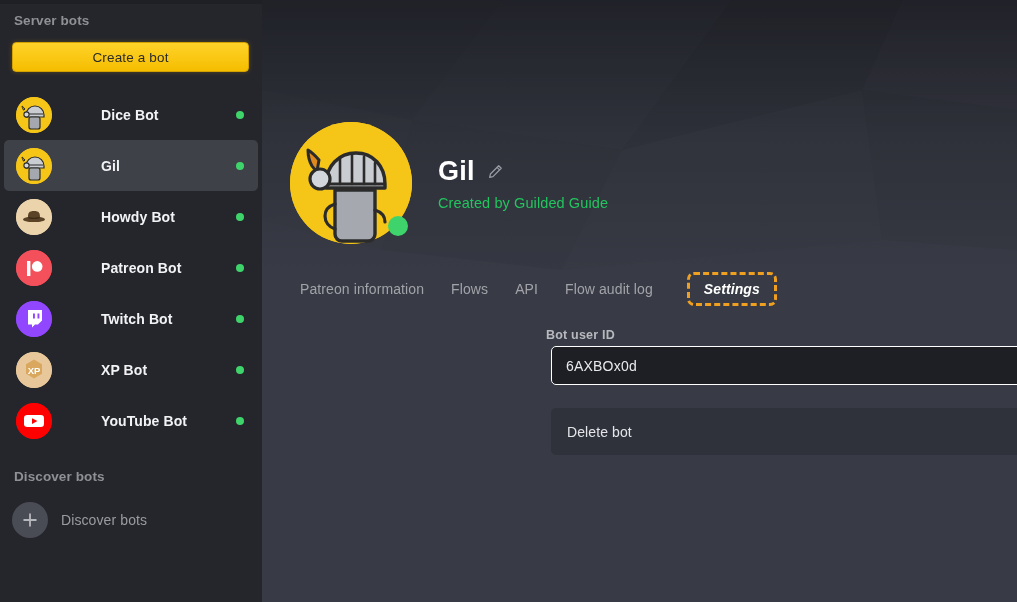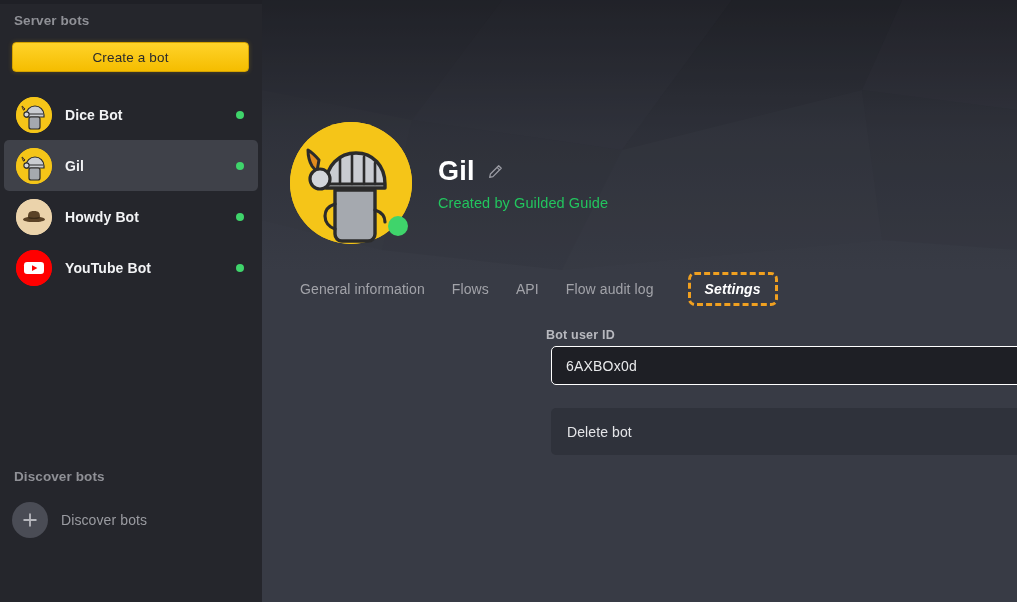--- a/index.html
+++ b/index.html
@@ -50,20 +50,21 @@
 
   .bot-list { position: absolute; left: 0; top: 89px; width: 262px; }
   .bot-row {
     position: relative;
     height: 51px;
     display: flex; align-items: center;
     padding: 0 14px 0 12px;
     cursor: pointer;
     border-radius: 5px;
     margin: 0 4px;
+    gap: 36px;
   }
   .bot-row.selected { background: #3f4149; }
   .bot-avatar {
     width: 36px; height: 36px; border-radius: 50%;
     flex: 0 0 36px;
     display: flex; align-items: center; justify-content: center;
     overflow: hidden;
     position: relative;
   }
   .bot-name {
@@ -265,22 +266,56 @@
           <svg viewBox="0 0 36 36" width="36" height="36" aria-hidden="true">
             <circle cx="18" cy="18" r="18" fill="#EBD3AB"></circle>
             <path d="M12 18c0-4 1-6 6-6s6 2 6 6c3 .4 5 1.4 5 2.4 0 1.4-4.6 2.6-11 2.6S7 21.8 7 20.4c0-1 2-2 5-2.4z" fill="#5B4327"></path>
             <path d="M12.4 18.6c3.6 1.1 7.6 1.1 11.2 0" stroke="#3b2b18" stroke-width="1.3" fill="none"></path>
           </svg>
         </div>
         <div class="bot-name">Howdy Bot</div>
         <div class="status-dot"></div>
       </div>
 
-
-
+      <div class="bot-row">
+        <div class="bot-avatar" style="background:#F4505B;">
+          <svg viewBox="0 0 36 36" width="36" height="36" aria-hidden="true">
+            <circle cx="18" cy="18" r="18" fill="#F4505B"></circle>
+            <rect x="11" y="11" width="3.4" height="15" fill="#ffffff"></rect>
+            <circle cx="21.2" cy="16.4" r="5.3" fill="#ffffff"></circle>
+          </svg>
+        </div>
+        <div class="bot-name">Patreon Bot</div>
+        <div class="status-dot"></div>
+      </div>
+
+      <div class="bot-row">
+        <div class="bot-avatar" style="background:#9146FF;">
+          <svg viewBox="0 0 36 36" width="36" height="36" aria-hidden="true">
+            <circle cx="18" cy="18" r="18" fill="#9146FF"></circle>
+            <path d="M12 9h14v10.5l-4 4h-3l-3 3v-3h-4z" fill="#ffffff"></path>
+            <rect x="17" y="12.5" width="1.9" height="5" fill="#9146FF"></rect>
+            <rect x="21.5" y="12.5" width="1.9" height="5" fill="#9146FF"></rect>
+          </svg>
+        </div>
+        <div class="bot-name">Twitch Bot</div>
+        <div class="status-dot"></div>
+      </div>
+
+      <div class="bot-row">
+        <div class="bot-avatar" style="background:#E8C89A;">
+          <svg viewBox="0 0 36 36" width="36" height="36" aria-hidden="true">
+            <circle cx="18" cy="18" r="18" fill="#E8C89A"></circle>
+            <path d="M18 7.5l8 4.7v9.6l-8 4.7-8-4.7v-9.6z" fill="#D9A85E"></path>
+            <text x="18" y="21.5" font-family="Liberation Sans, sans-serif" font-size="9.5" font-weight="bold" fill="#ffffff" text-anchor="middle">XP</text>
+          </svg>
+        </div>
+        <div class="bot-name">XP Bot</div>
+        <div class="status-dot"></div>
+      </div>
 
       <div class="bot-row">
         <div class="bot-avatar" style="background:#FF0000;">
           <svg viewBox="0 0 36 36" width="36" height="36" aria-hidden="true">
             <circle cx="18" cy="18" r="18" fill="#FF0000"></circle>
             <rect x="8" y="12" width="20" height="12" rx="3.2" fill="#ffffff"></rect>
             <path d="M16 15.2l5.4 2.9-5.4 2.9z" fill="#FF0000"></path>
           </svg>
         </div>
         <div class="bot-name">YouTube Bot</div>
@@ -339,21 +374,21 @@
               <path d="M16.5 3.9l3.6 3.6L8.4 19.2l-4.6 1 1-4.6z" fill="none" stroke="#9a9ba3" stroke-width="1.8" stroke-linejoin="round"></path>
               <path d="M14.2 6.2l3.6 3.6" stroke="#9a9ba3" stroke-width="1.6"></path>
             </svg>
           </span>
         </div>
         <div class="profile-sub">Created by Guilded Guide</div>
       </div>
     </div>
 
     <div class="tabs">
-      <div class="tab">General information</div>
+      <div class="tab">Patreon information</div>
       <div class="tab">Flows</div>
       <div class="tab">API</div>
       <div class="tab">Flow audit log</div>
       <div class="tab-highlight">
         <div class="tab active" style="margin-right:0;padding:0;">Settings</div>
       </div>
     </div>
 
     <div class="field-label">Bot user ID</div>
 

